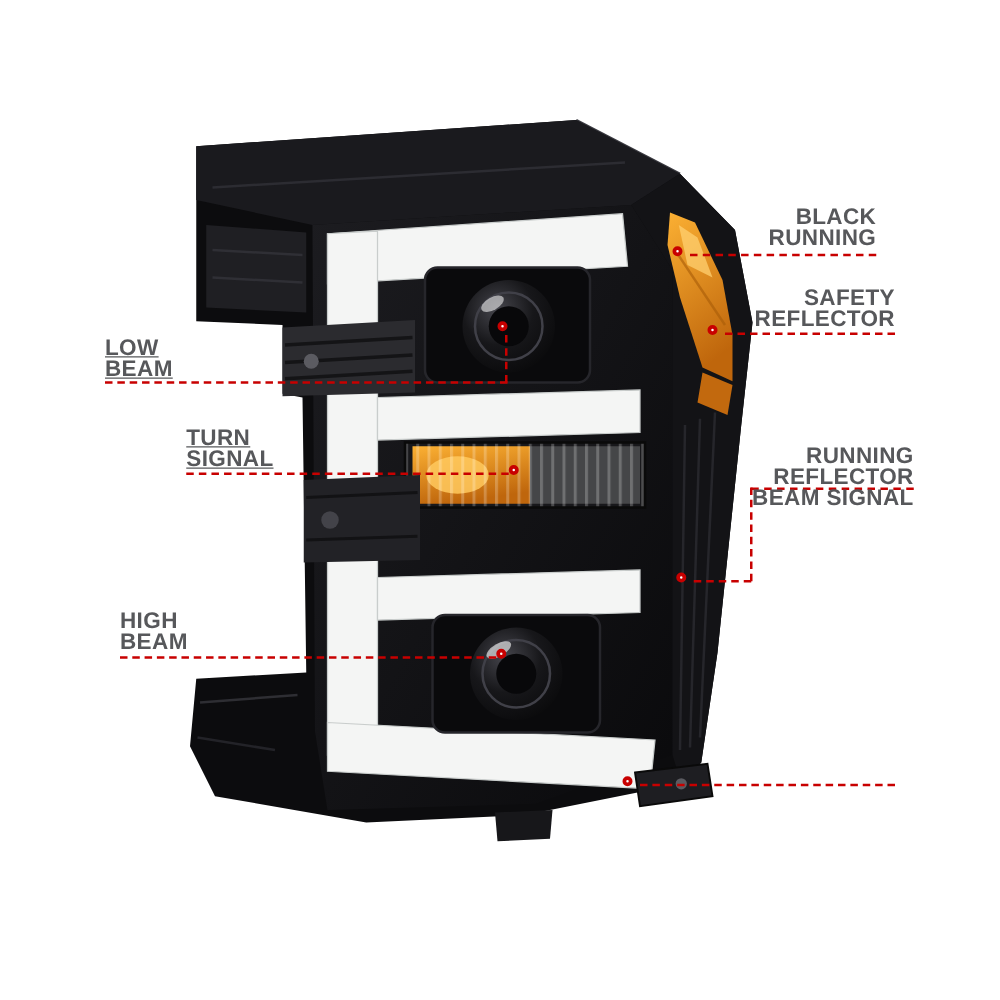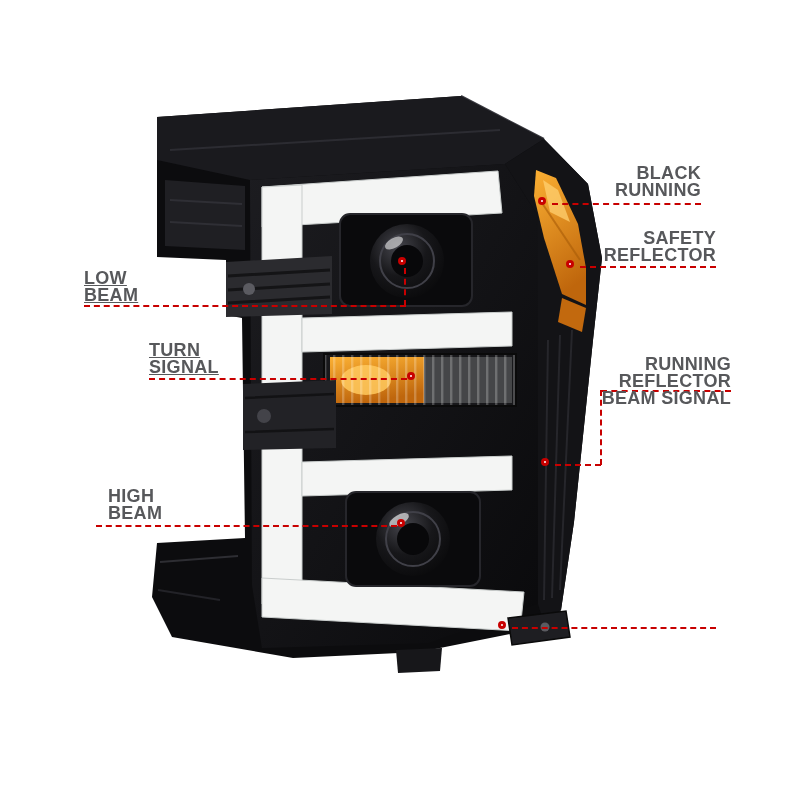--- a/index.html
+++ b/index.html
@@ -185,21 +185,21 @@
   <div class="callout" style="left:84px; top:270px;text-decoration:underline;">
     <span>LOW</span>
     <span>BEAM</span>
   </div>
 
   <div class="callout" style="left:149px; top:342px;text-decoration:underline;">
     <span>TURN</span>
     <span>SIGNAL</span>
   </div>
 
-  <div class="callout" style="left:96px; top:488px;margin-left:12px;">
+  <div class="callout" style="left:96px; top:488px;">
     <span>HIGH</span>
     <span>BEAM</span>
   </div>
 
   <div class="callout right" style="right:99px; top:165px;">
     <span>BLACK</span>
     <span>RUNNING</span>
   </div>
 
   <div class="callout right" style="right:84px; top:230px;">

